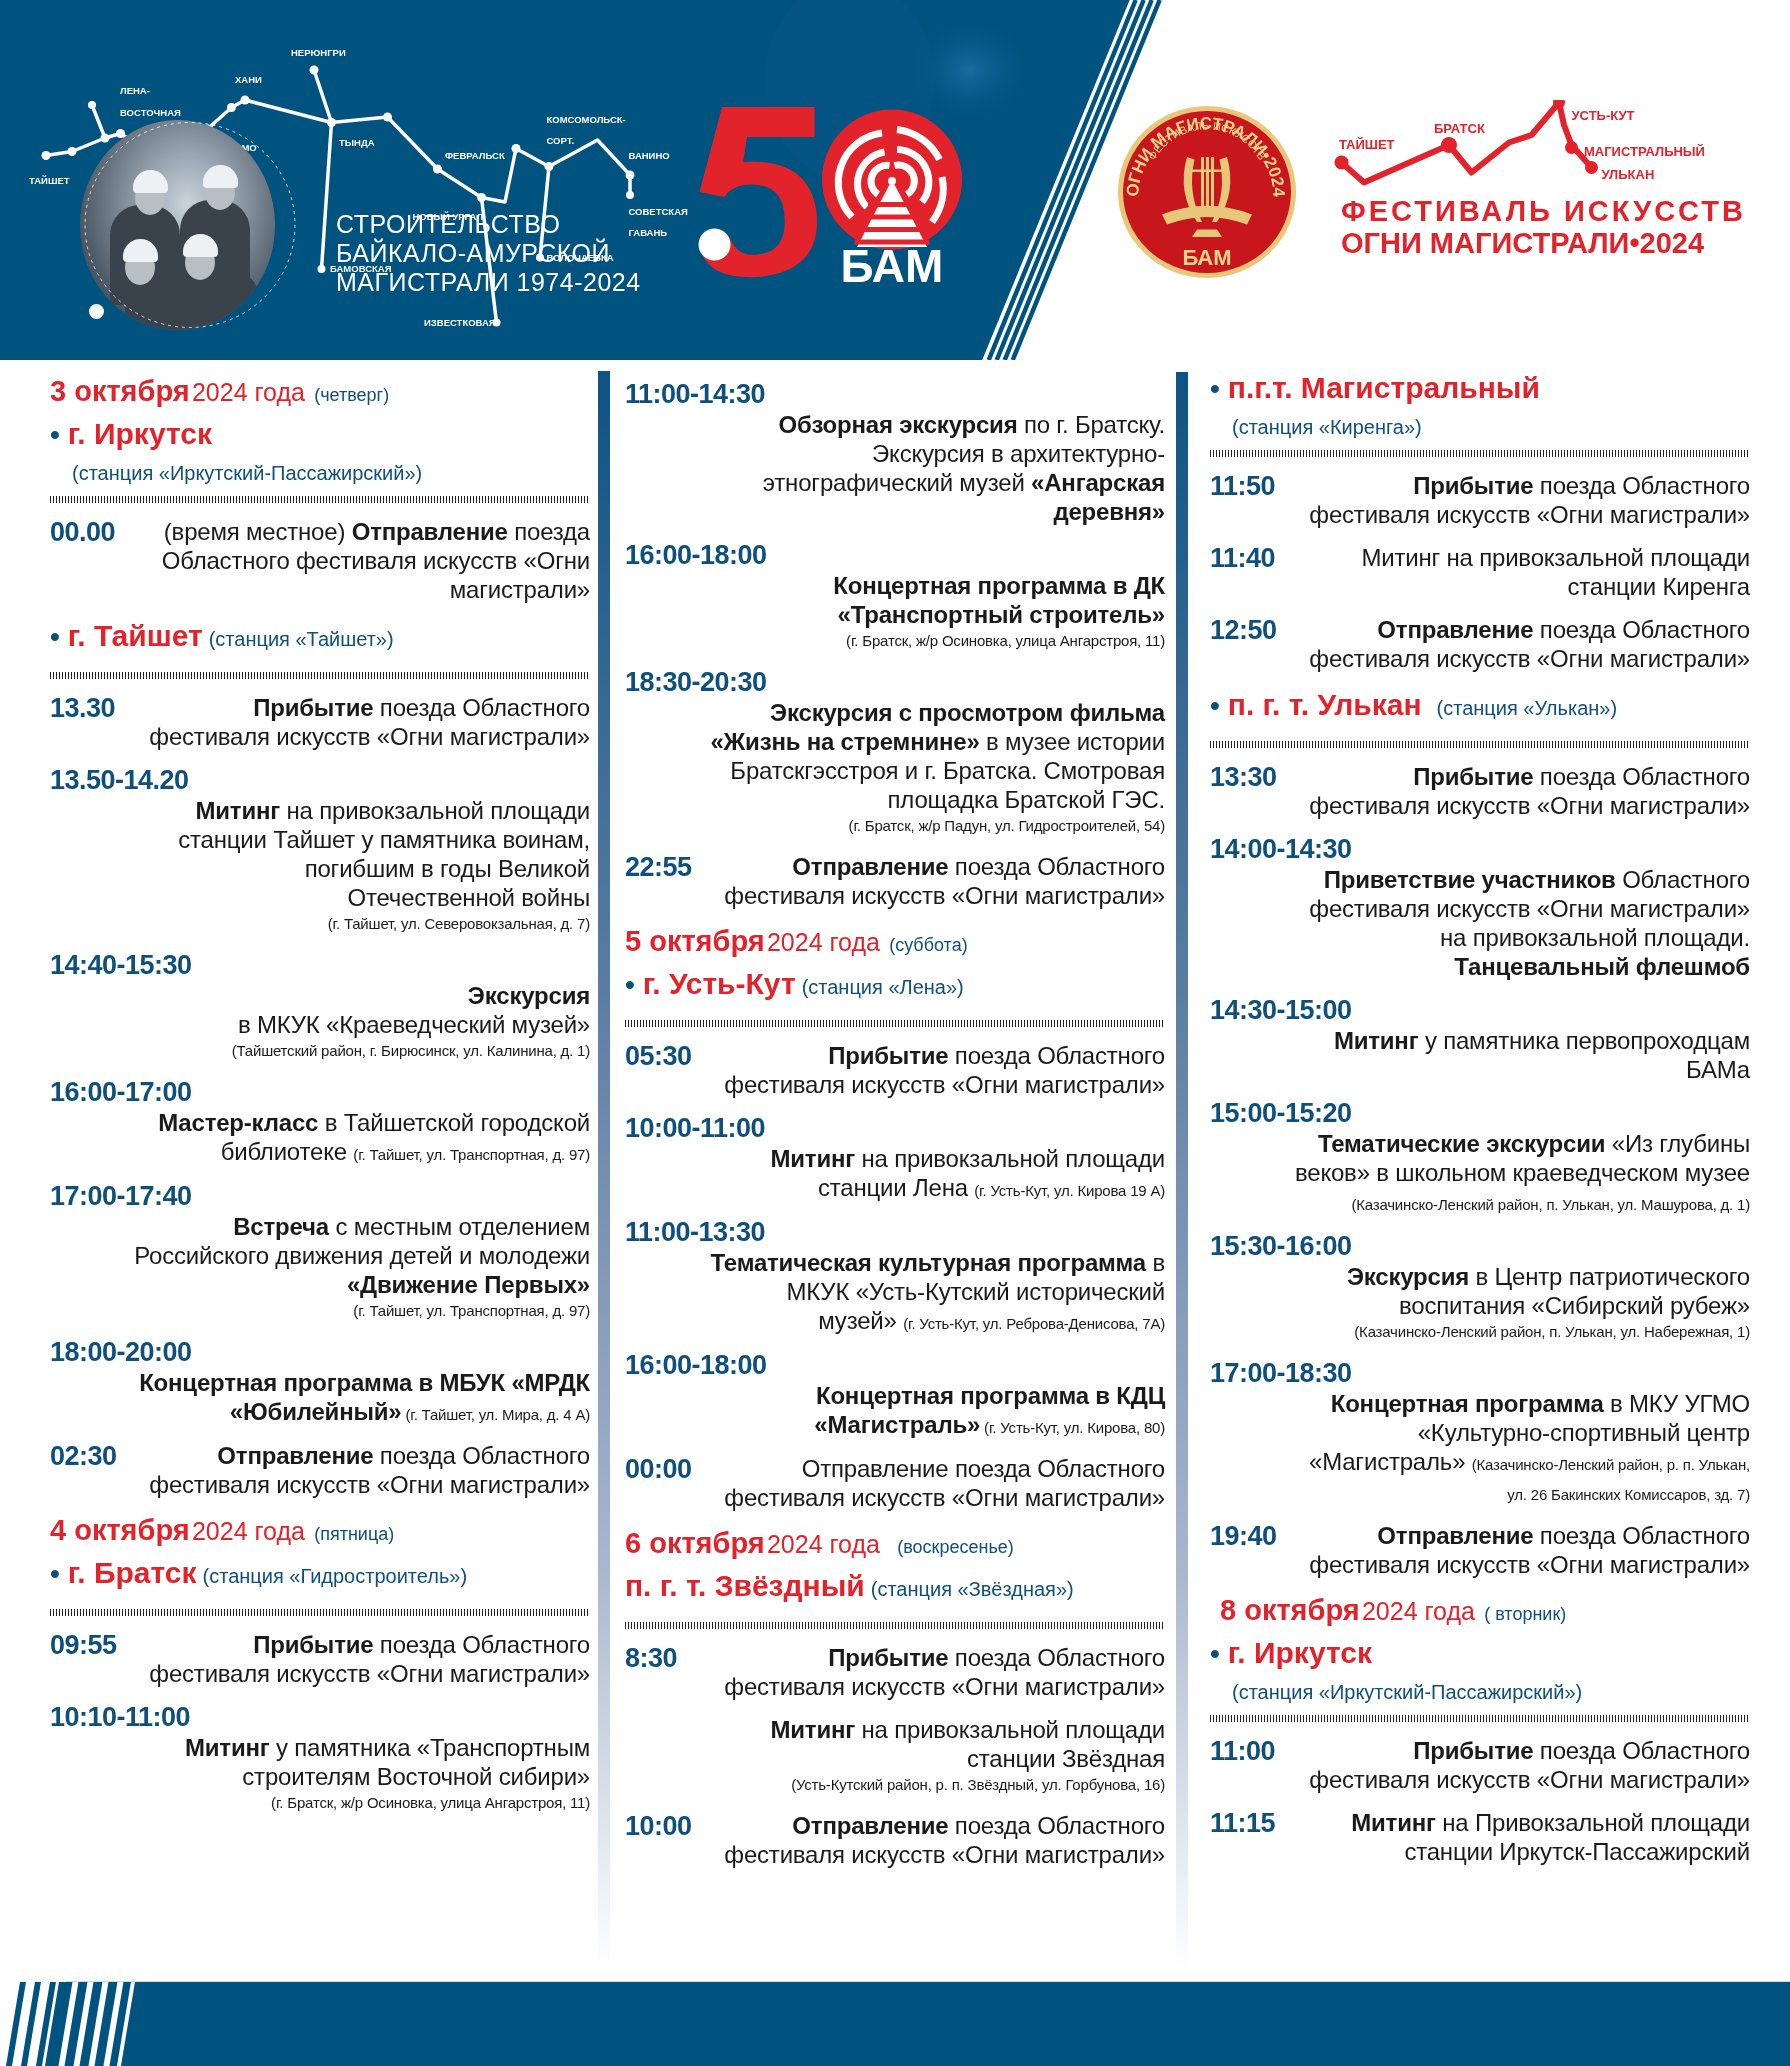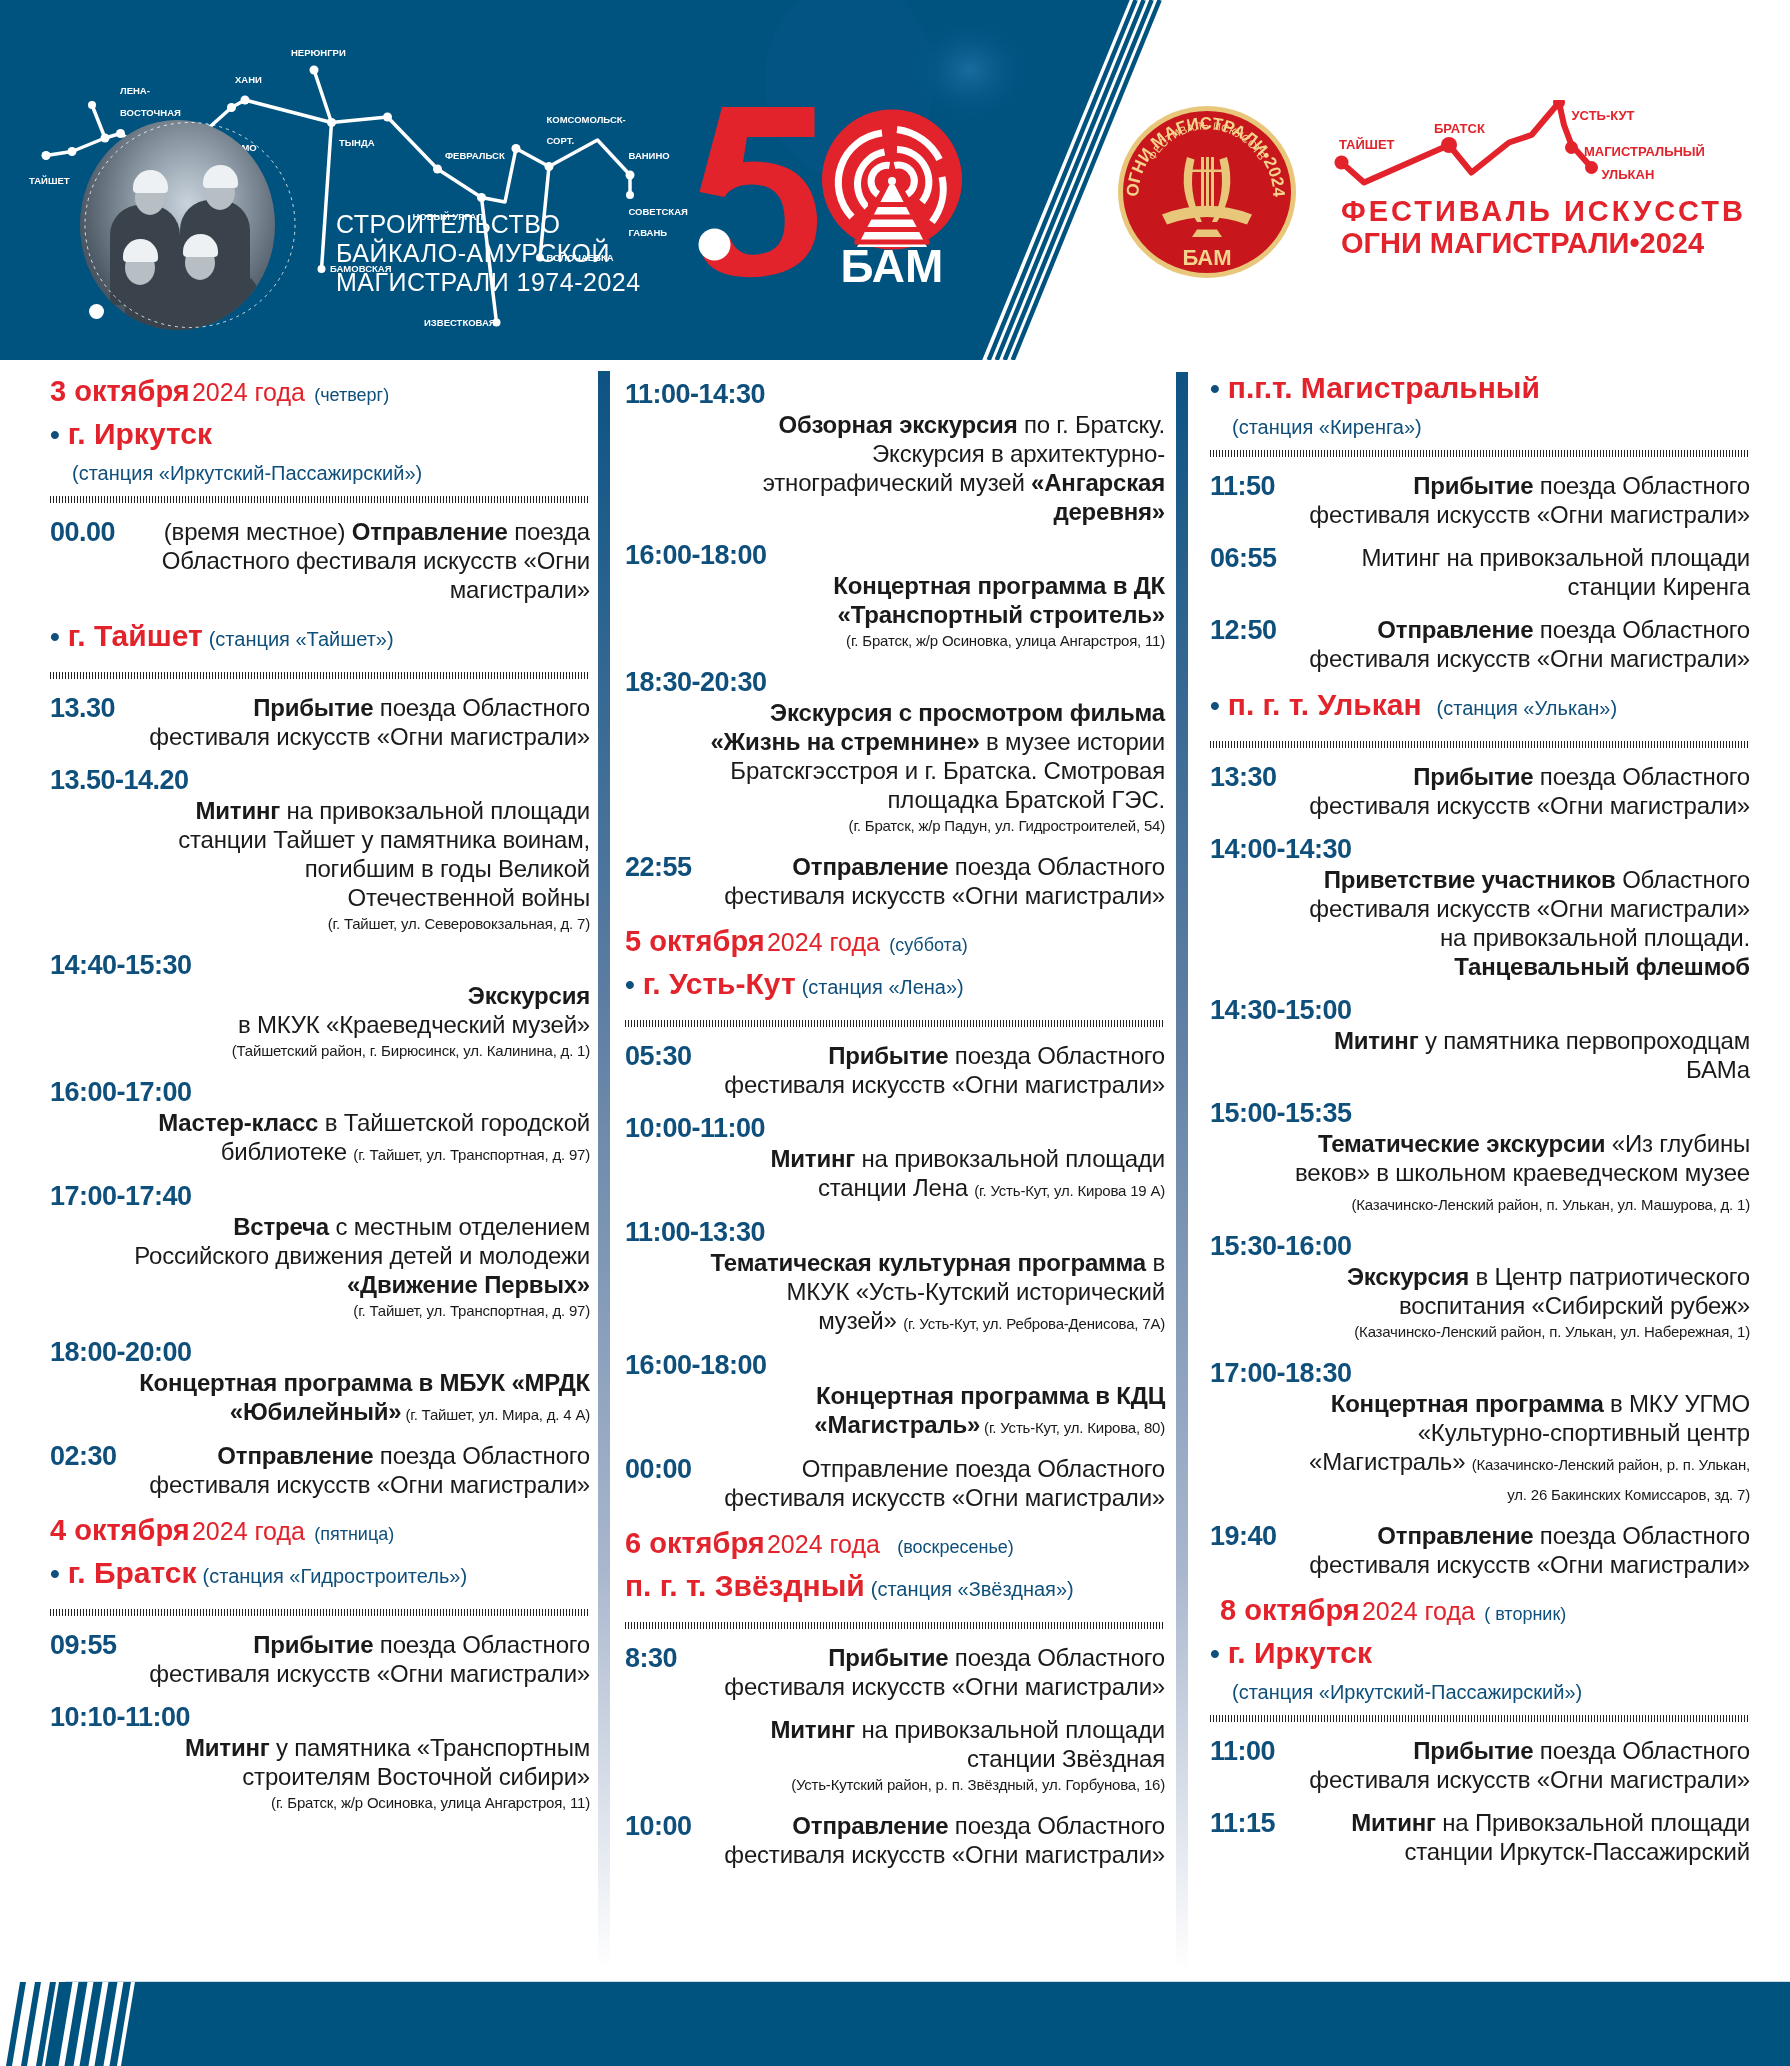--- a/index.html
+++ b/index.html
@@ -363,21 +363,21 @@
   <div class="city-line">
     <span class="bullet">•</span><span class="city-name">п.г.т. Магистральный</span>
     <span class="station block">(станция «Киренга»)</span>
   </div>
   <div class="divider"></div>
   <div class="event">
     <div class="time">11:50</div>
     <div class="desc"><b>Прибытие</b><span> поезда Областного фестиваля искусств «Огни магистрали»</span></div>
   </div>
   <div class="event">
-    <div class="time">06:55</div>
+    <div class="time">11:40</div>
     <div class="desc">Митинг на привокзальной площади станции Киренга</div>
   </div>
   <div class="event">
     <div class="time">12:50</div>
     <div class="desc"><b>Отправление</b><span> поезда Областного фестиваля искусств «Огни магистрали»</span></div>
   </div>
 
   <div class="city-line">
     <span class="bullet">•</span><span class="city-name">п. г. т. Улькан</span><span class="station" style="margin-left:15px;">(станция «Улькан»)</span>
   </div>
@@ -388,21 +388,21 @@
   </div>
   <div class="event stacked">
     <div class="time">14:00-14:30</div>
     <div class="desc"><b>Приветствие участников</b><span> Областного фестиваля искусств «Огни магистрали» на привокзальной площади.</span><br><b>Танцевальный флешмоб</b></div>
   </div>
   <div class="event stacked">
     <div class="time">14:30-15:00</div>
     <div class="desc"><b>Митинг</b><span> у памятника первопроходцам БАМа</span></div>
   </div>
   <div class="event stacked">
-    <div class="time">15:00-15:35</div>
+    <div class="time">15:00-15:20</div>
     <div class="desc"><b>Тематические экскурсии</b><span> «Из глубины веков» в школьном краеведческом музее </span><span class="addr">(Казачинско-Ленский район, п. Улькан, ул. Машурова, д. 1)</span></div>
   </div>
   <div class="event stacked">
     <div class="time">15:30-16:00</div>
     <div class="desc"><b>Экскурсия</b><span> в Центр патриотического воспитания «Сибирский рубеж»</span><span class="addr block">(Казачинско-Ленский район, п. Улькан, ул. Набережная, 1)</span></div>
   </div>
   <div class="event stacked">
     <div class="time">17:00-18:30</div>
     <div class="desc"><b>Концертная программа</b><span> в МКУ УГМО «Культурно-спортивный центр «Магистраль» </span><span class="addr">(Казачинско-Ленский район, р. п. Улькан, ул. 26 Бакинских Комиссаров, зд. 7)</span></div>
   </div>

